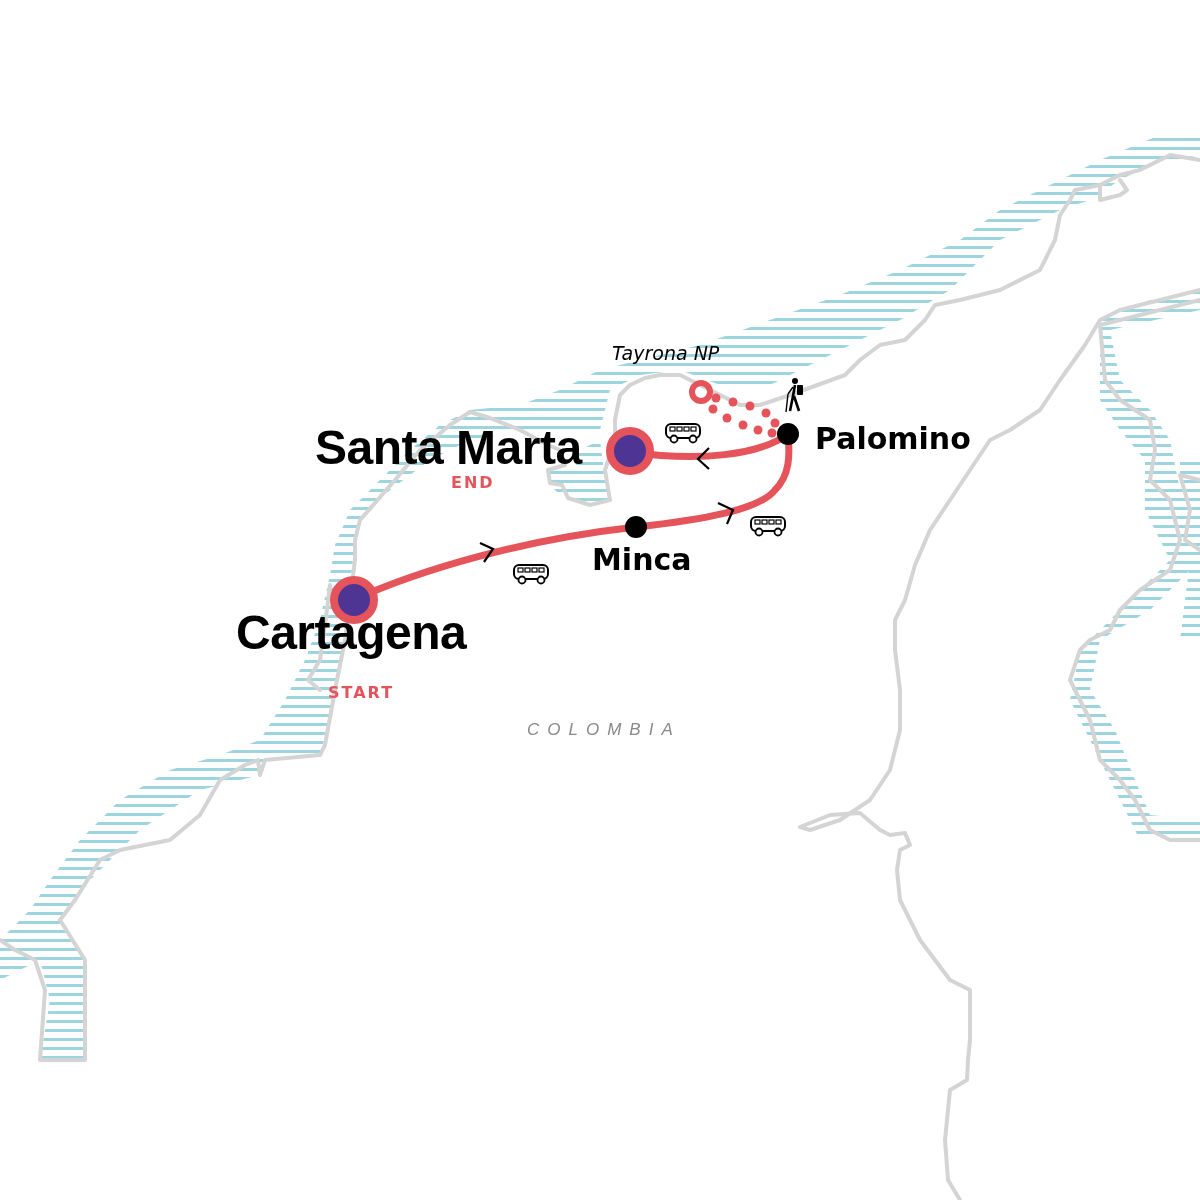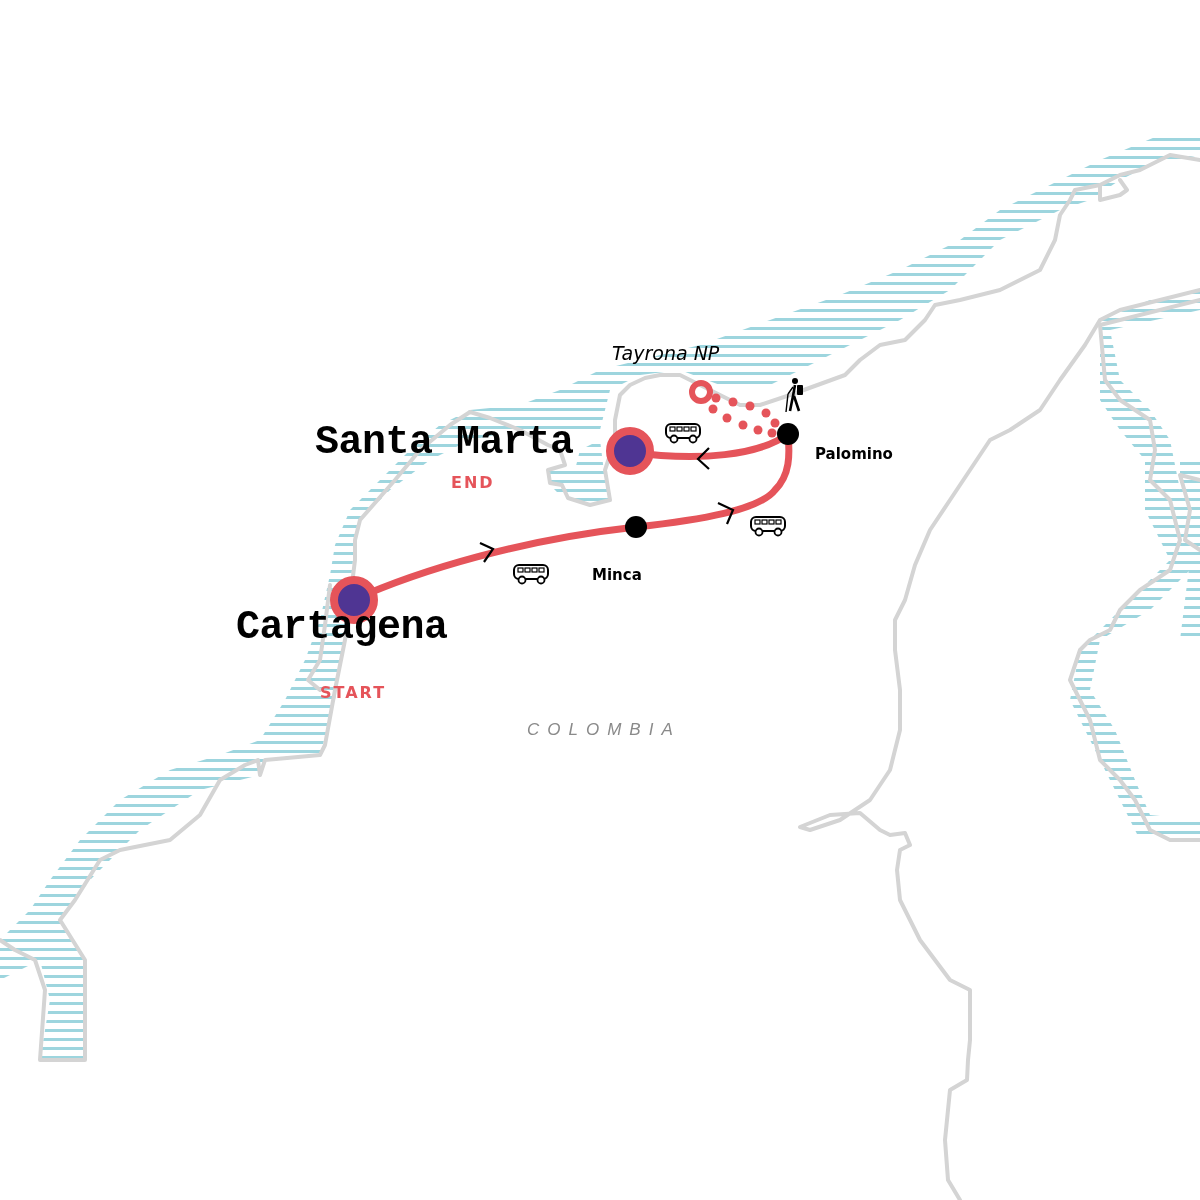--- a/index.html
+++ b/index.html
@@ -1,20 +1,20 @@
 <!DOCTYPE html>
 <html><head>
 <meta charset="utf-8">
 <style>
   html, body { margin: 0; padding: 0; background: #ffffff; }
   body { width: 1200px; height: 1200px; position: relative; overflow: hidden; font-family: "Liberation Sans", sans-serif; }
   #map { position: absolute; left: 0; top: 0; width: 1200px; height: 1200px; }
   .lbl { position: absolute; white-space: nowrap; color: #000; text-align: right; }
-  .city-major { font-family: Liberation Mono, monospace; font-weight: bold; font-size: 40px; letter-spacing: -0.5px; }
-  .city-minor { font-family: "DejaVu Sans", sans-serif; font-weight: bold; font-size: 15px; margin-top: 24px; }
+  .city-major { font-family: Liberation Sans, sans-serif; font-weight: bold; font-size: 48px; letter-spacing: -0.5px; }
+  .city-minor { font-family: "DejaVu Sans", sans-serif; font-weight: bold; font-size: 30px; }
   .tag { font-family: "DejaVu Sans", sans-serif; font-weight: bold; font-size: 16px; letter-spacing: 2px; }
   .poi { font-family: "DejaVu Sans", sans-serif; font-style: italic; font-size: 19px; }
   .country { font-family: "Liberation Sans", sans-serif; font-size: 17px; letter-spacing: 8px; color: #8a8a8a; font-style: italic; }
 </style>
 </head>
 <body>
 
 <svg id="map" viewBox="0 0 1200 1200" xmlns="http://www.w3.org/2000/svg">
   <defs>
     <pattern id="hatch" patternUnits="userSpaceOnUse" width="40" height="9">
@@ -105,19 +105,19 @@
     <circle cx="630" cy="451" r="20" fill="#4f3593" stroke="#e5545a" stroke-width="8"></circle>
   </g>
   <circle cx="636" cy="527" r="11" fill="#000"></circle>
   <circle cx="788" cy="434" r="11" fill="#000"></circle>
 </svg>
 
 <div class="lbl city-major" style="left:315px; top:420px;">Santa Marta</div>
 <div class="lbl tag" style="left:431px; top:473px; color:#e5545a;margin-left:20px;">END</div>
 
 <div class="lbl city-major" style="left:236px; top:605px;">Cartagena</div>
-<div class="lbl tag" style="left:320px; top:683px; color:#e5545a;">START</div>
+<div class="lbl tag" style="left:328px; top:683px; color:#e5545a;">START</div>
 
 <div class="lbl city-minor" style="left:592px; top:542px;">Minca</div>
 <div class="lbl city-minor" style="left:815px; top:421px;">Palomino</div>
 <div class="lbl poi" style="left:612px; top:342px;">Tayrona NP</div>
 
 <div class="lbl country" style="left:527px; top:720px;">COLOMBIA</div>
 
 </body></html>

